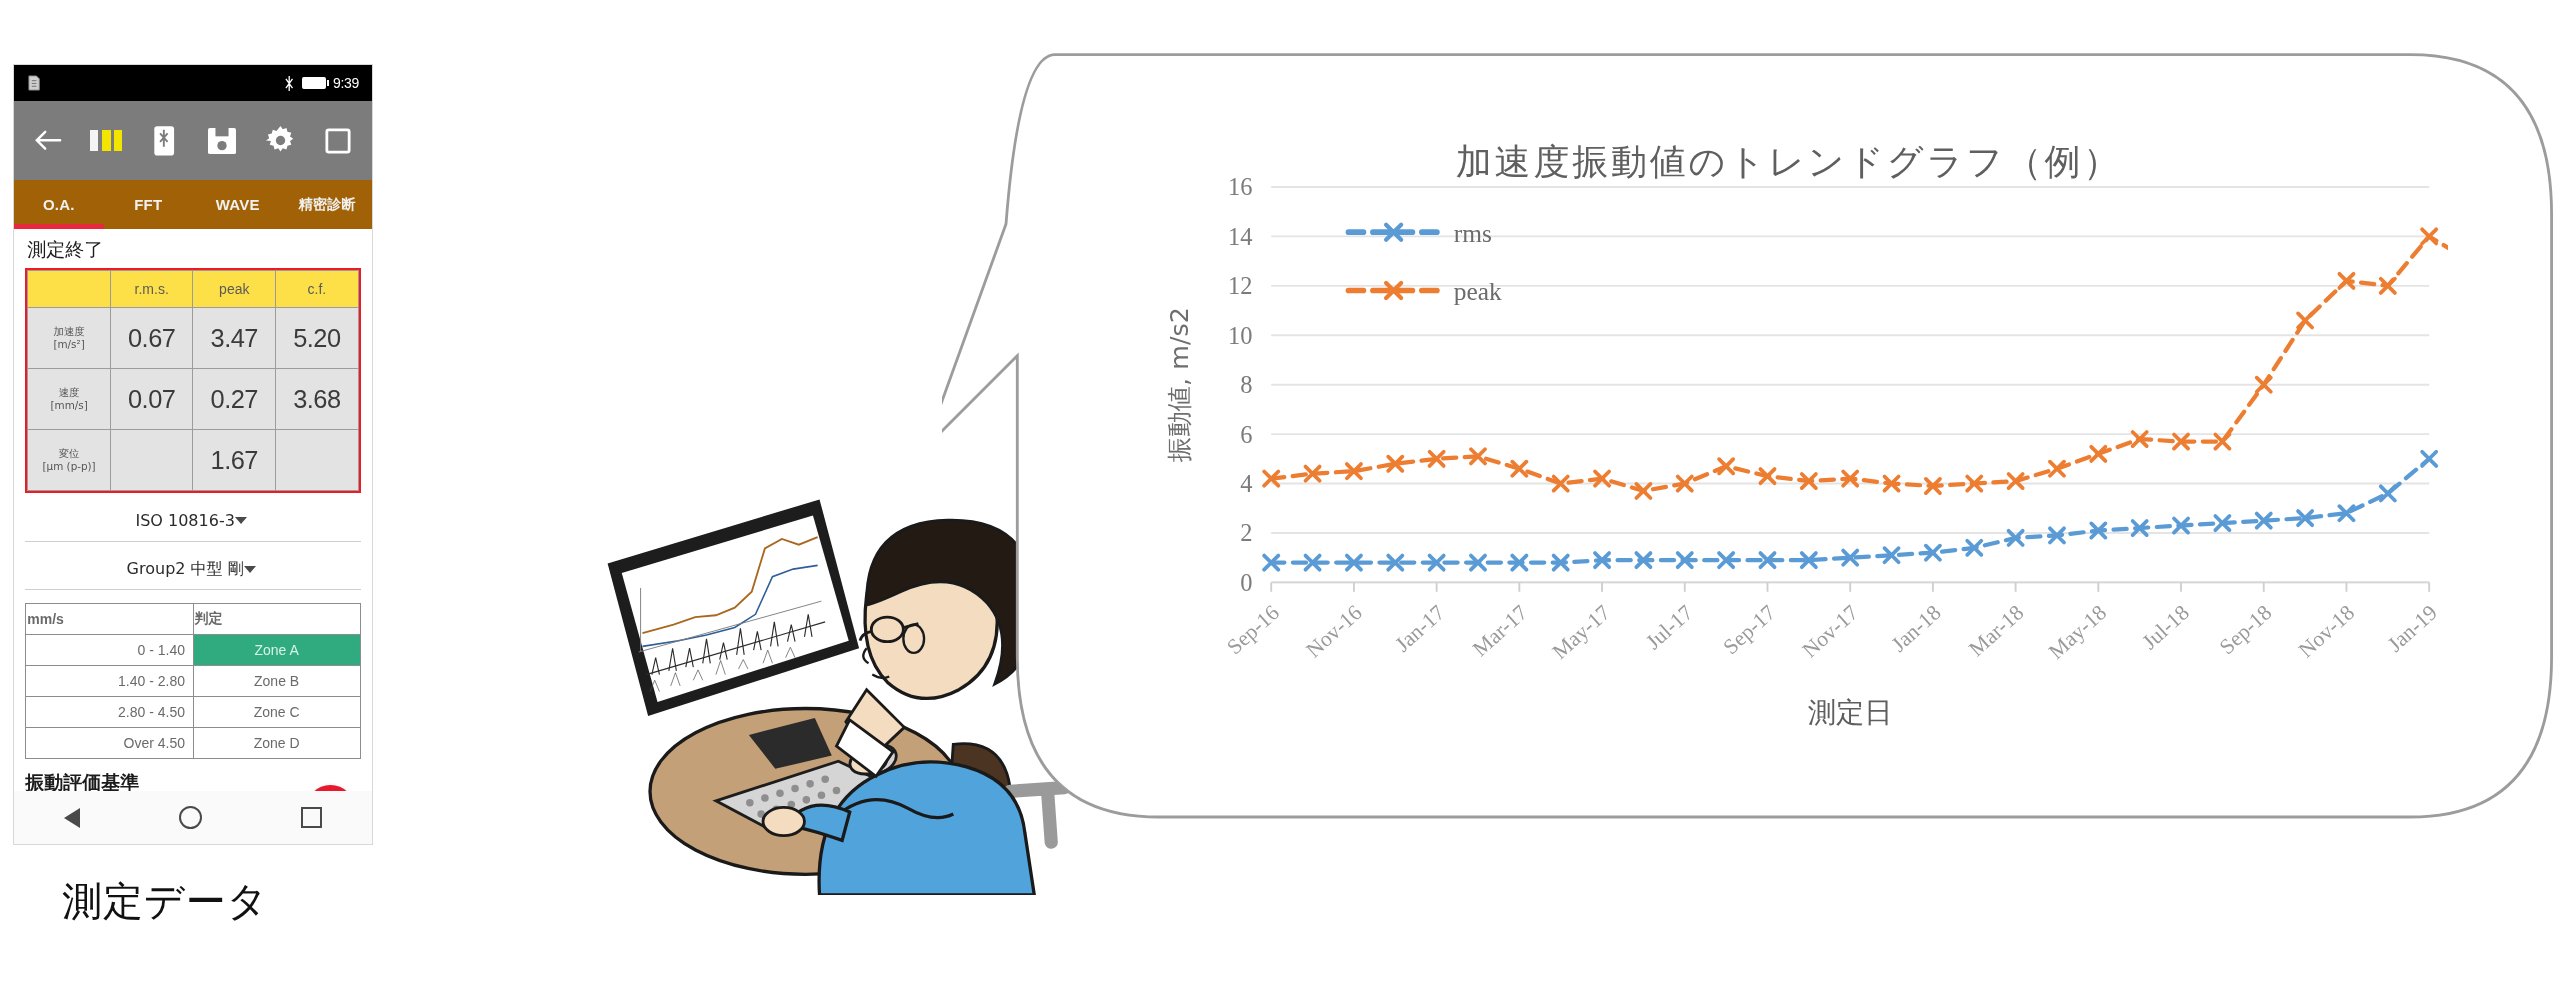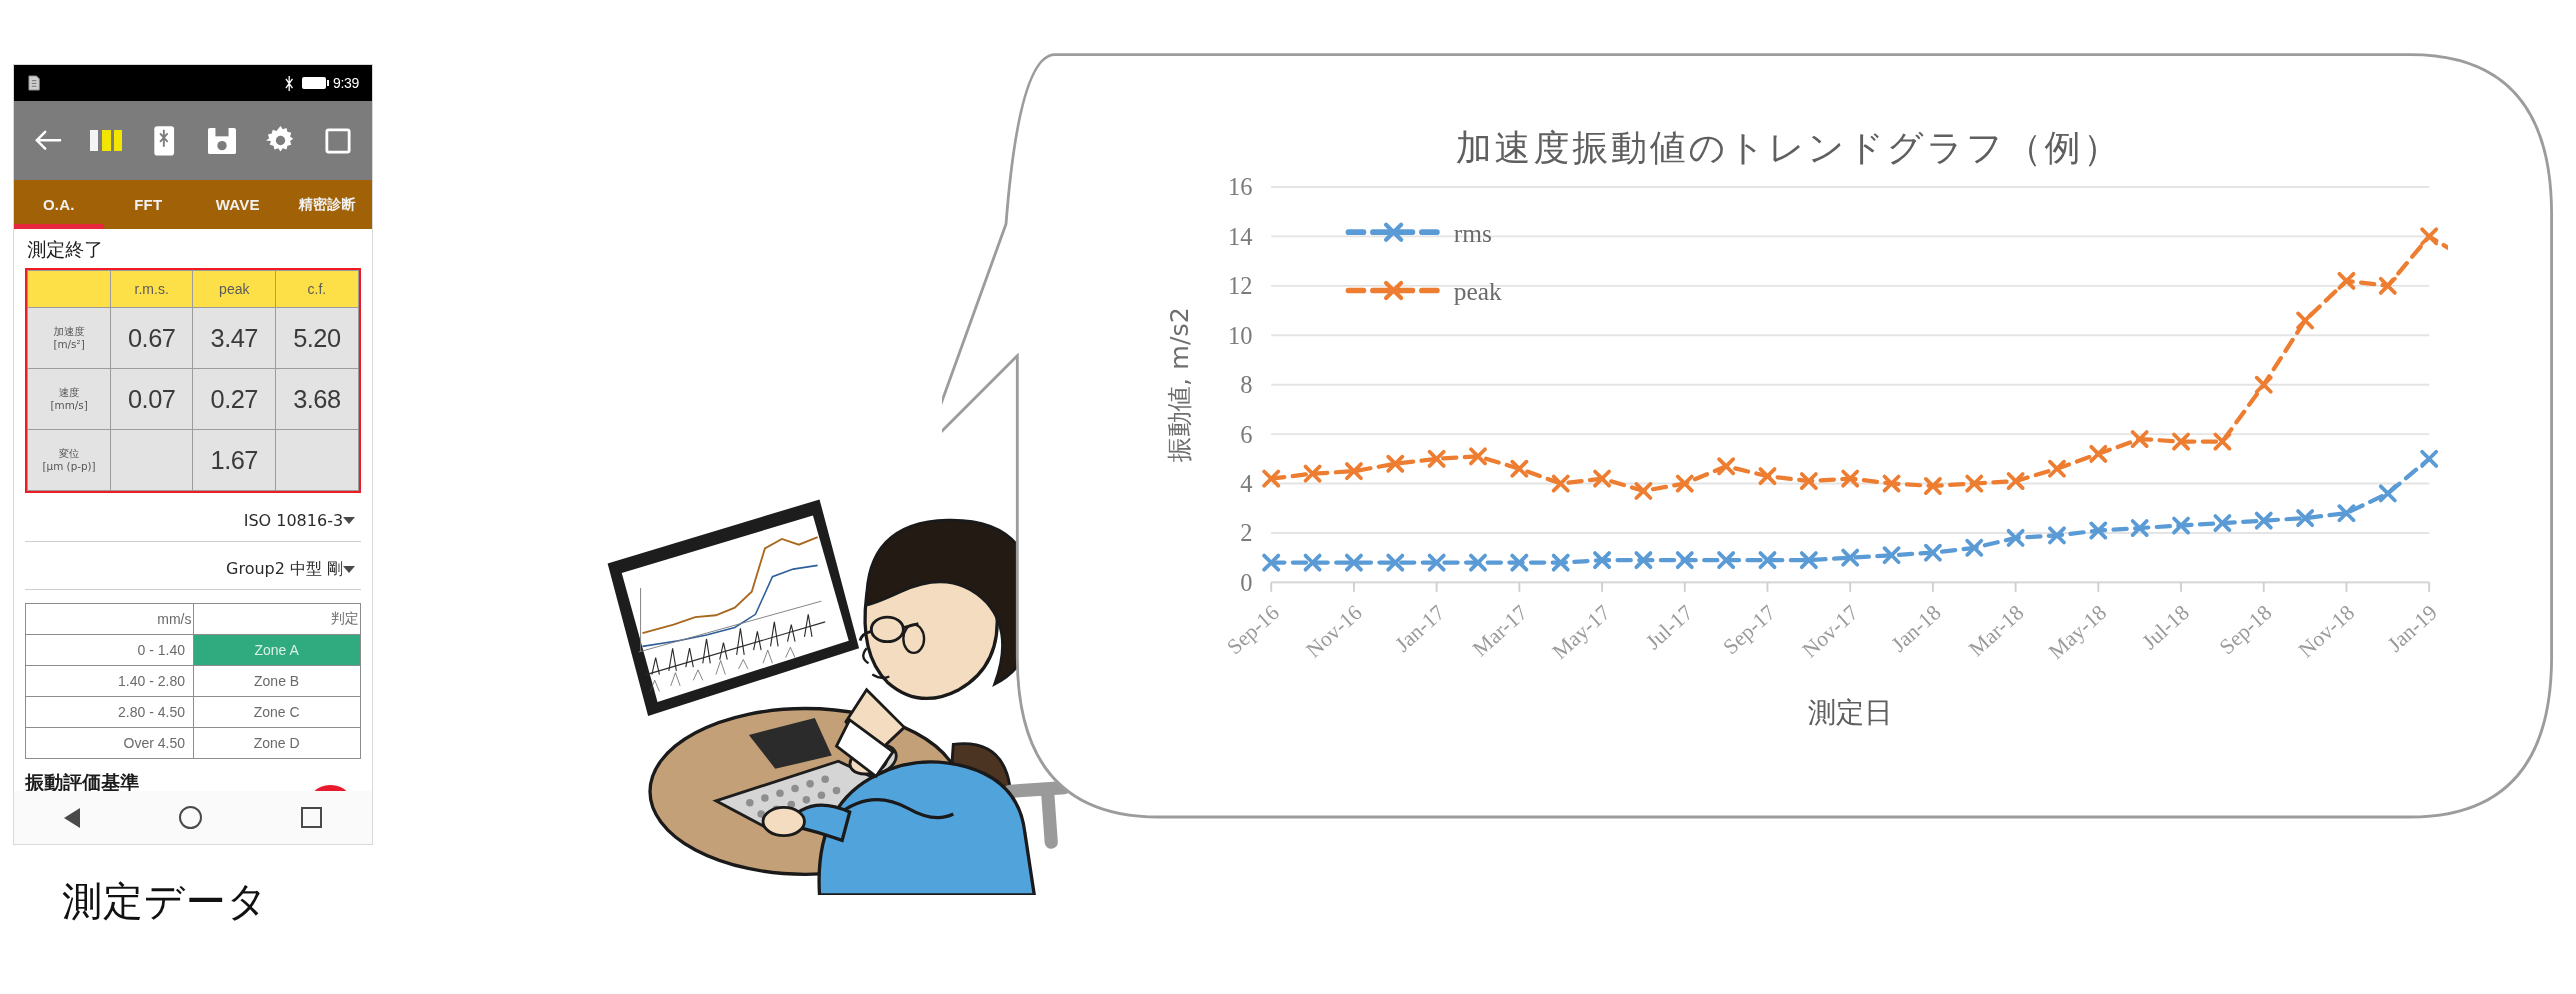--- a/index.html
+++ b/index.html
@@ -64,31 +64,31 @@
   }
   table.vt tbody td { background:#e3e3e3; height:58px; }
   table.vt tbody td.rowhdr {
     background:#e3e3e3; color:#555; font-size:10.4px; line-height:1.25;
     font-family:"DejaVu Sans",sans-serif; width:72px;
   }
   table.vt tbody td.val { font-size:25.4px; color:#3b3b3b; letter-spacing:-0.5px; }
 
   
   .dd {
-    display:flex; align-items:center; justify-content:flex-end;
+    display:flex; align-items:center; justify-content:center;
     border-bottom:0.9px solid #cfcfcf; height:41px; margin-top:7.5px; padding:0 5.6px 0 1.9px;
     box-sizing:border-box;
   }
   .dd .dd-label { font-size:16px; color:#2b2b2b; font-family:"DejaVu Sans",sans-serif; }
   .caret { width:0;height:0;border-left:6.6px solid transparent;border-right:6.6px solid transparent;border-top:7.5px solid #4a4a4a; }
 
   
   table.zt { width:100%; border-collapse:collapse; table-layout:fixed; margin-top:13px; }
   table.zt th, table.zt td { border:0.9px solid #8d8d8d; height:28px; font-size:14px; color:#6a6a6a; }
-  table.zt th { font-weight:normal; text-align:right; background:#fff; }
+  table.zt th { font-weight:bold; text-align:left; background:#fff; }
   table.zt th.jp { font-family:"DejaVu Sans",sans-serif; }
   table.zt td.range { text-align:right; padding-right:7.5px; background:#fff; }
   table.zt td.zone  { text-align:center; background:#fff; }
   table.zt td.zone.hl { background:#2fab7f; color:#d9f2e7; }
 
   
   .crit { margin-top:11.3px; position:relative; font-family:"DejaVu Sans",sans-serif; }
   .crit h4 { margin:0; font-size:19px; color:#1b1b1b; font-weight:bold; }
   .crit .g  { font-size:11.3px; color:#5a5a5a; margin-top:2.8px; }
   .crit .l  { font-size:11.3px; color:#4a4a4a; line-height:1.45; }
@@ -113,21 +113,21 @@
   }
 
   
   #illus { position:absolute; left:584px; top:490px; width:537px; height:405px; }
 
   
   #callout { position:absolute; left:942px; top:45px; width:1619px; height:791px; }
   #callout-svg { position:absolute; inset:0; }
   #chart { position:absolute; left:188px; top:38px; width:1318px; height:697px; }
   #chart-title {
-    position:absolute; left:0; top:41px; width:1318px; text-align:center;
+    position:absolute; left:0; top:55px; width:1318px; text-align:center;
     font-family:"DejaVu Sans",sans-serif; font-size:36px; color:#5f5f5f; letter-spacing:2.8px;
   }
   #plot-svg { position:absolute; left:0; top:85px; }
   .tick-lbl { font-family:"Liberation Serif",serif; font-size:26px; fill:#7b7b7b; }
   .xtick-lbl{ font-family:"Liberation Serif",serif; font-size:23px; fill:#9a9a9a; }
   .axis-title-y { font-family:"DejaVu Sans",sans-serif; font-size:27px; fill:#6e6e6e; }
   .axis-title-x { font-family:"DejaVu Sans",sans-serif; font-size:30px; fill:#5f5f5f; }
   .legend-lbl { font-family:"Liberation Serif",serif; font-size:27px; fill:#6b6b6b; }
 </style>
 </head>

